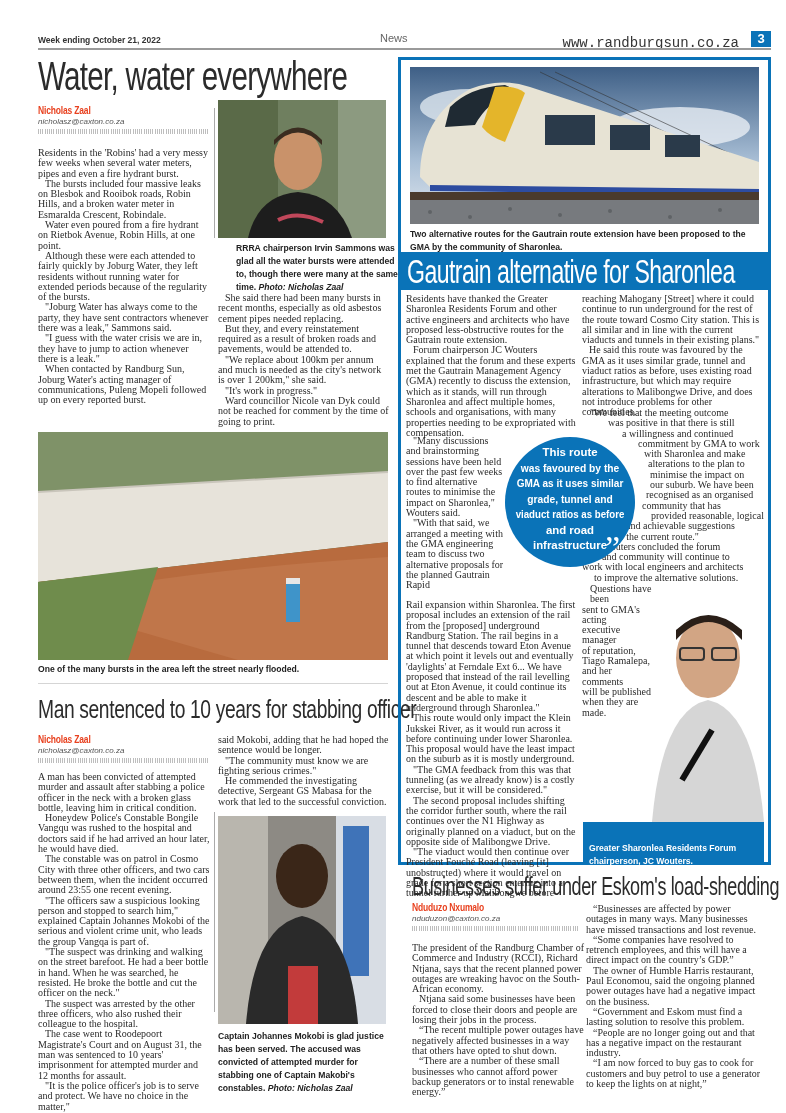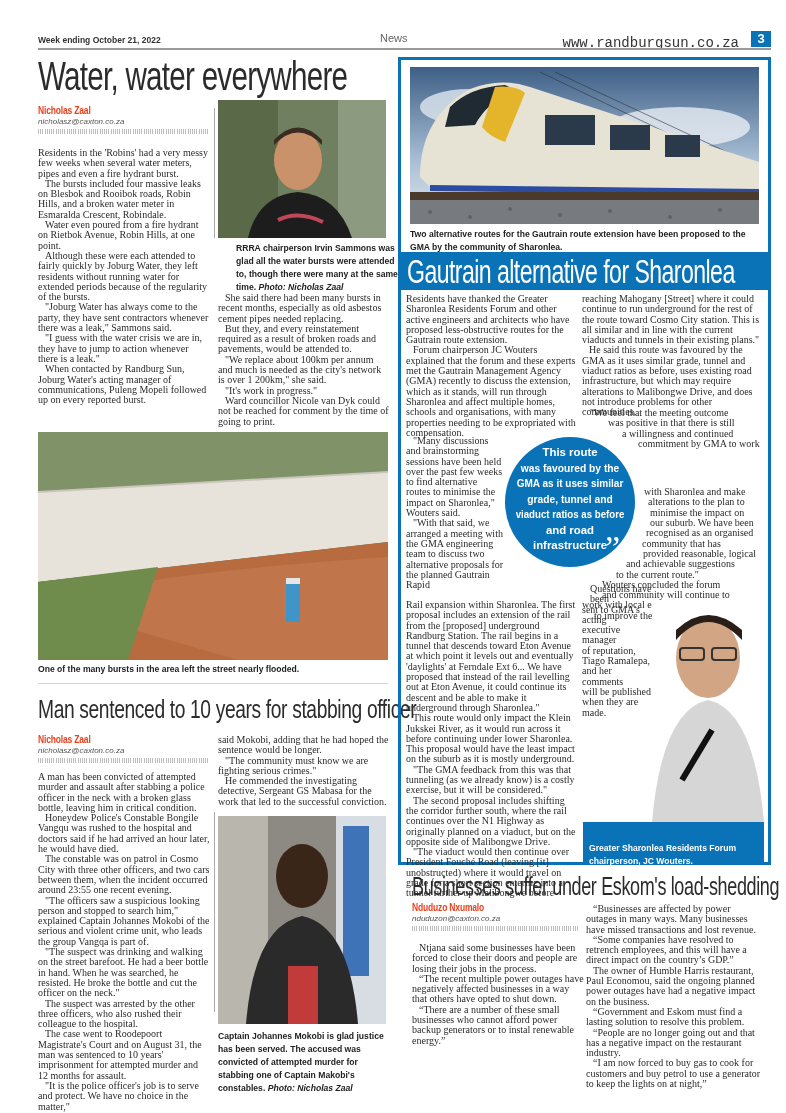--- a/index.html
+++ b/index.html
@@ -193,27 +193,27 @@
 <div class="abs body-text" style="left:582px; top:294px; width:178px;">
   <p class="first">reaching Mahogany [Street] where it could continue to run underground for the rest of the route toward Cosmo City station. This is all similar and in line with the current viaducts and tunnels in their existing plans."</p>
   <p>He said this route was favoured by the GMA as it uses similar grade, tunnel and viaduct ratios as before, uses existing road infrastructure, but which may require alterations to Malibongwe Drive, and does not introduce problems for other communities.</p>
 </div>
 
 <div class="abs body-text" style="left:582px; top:408px; width:182px;">
   <div style="padding-left:8px;">"We feel that the meeting outcome</div>
   <div style="padding-left:26px;">was positive in that there is still</div>
   <div style="padding-left:40px;">a willingness and continued</div>
   <div style="padding-left:56px;">commitment by GMA to work</div>
-  <div style="padding-left:62px;margin-top:38px;">with Sharonlea and make</div>
+  <div style="padding-left:62px;">with Sharonlea and make</div>
   <div style="padding-left:66px;">alterations to the plan to</div>
   <div style="padding-left:68px;">minimise the impact on</div>
   <div style="padding-left:68px;">our suburb. We have been</div>
   <div style="padding-left:64px;">recognised as an organised</div>
   <div style="padding-left:60px;">community that has</div>
-  <div style="padding-left:61px;">provided reasonable, logical</div>
+  <div style="padding-left:61px;text-align:right;">provided reasonable, logical</div>
   <div style="padding-left:44px;">and achievable suggestions</div>
   <div style="padding-left:34px;">to the current route."</div>
   <div style="padding-left:20px;">Wouters concluded the forum</div>
   <div style="padding-left:20px;">and community will continue to</div>
   <div style="padding-left:0;">work with local engineers and architects</div>
   <div style="padding-left:12px;">to improve the alternative solutions.</div>
 </div>
 
 <div class="abs body-text" style="left:582px; top:584px; width:70px;">
   <div style="padding-left:8px;">Questions have been</div>
@@ -261,20 +261,21 @@
 
 <h2 class="abs headline" style="left:412px; top:872px; font-size:25px; font-weight:normal; transform:scaleX(0.72);">Businesses suffer under Eskom's load-shedding</h2>
 
 <div class="abs" style="left:412px; top:902px; width:166px;">
   <div class="byline">Nduduzo Nxumalo</div>
   <div class="email" style="margin-top:1px;">nduduzon@caxton.co.za</div>
   <div class="dotrule" style="margin-top:3px;"></div>
 </div>
 
 <div class="abs body-text" style="left:412px; top:943px; width:172px;">
+  <p class="first">The president of the Randburg Chamber of Commerce and Industry (RCCI), Richard Ntjana, says that the recent planned power outages are wreaking havoc on the South-African economy.</p>
   <p>Ntjana said some businesses have been forced to close their doors and people are losing their jobs in the process.</p>
   <p>“The recent multiple power outages have negatively affected businesses in a way that others have opted to shut down.</p>
   <p>“There are a number of these small businesses who cannot afford power backup generators or to instal renewable energy.”</p>
 </div>
 
 <div class="abs body-text" style="left:586px; top:904px; width:175px;">
   <p>“Businesses are affected by power outages in many ways. Many businesses have missed transactions and lost revenue.</p>
   <p>“Some companies have resolved to retrench employees, and this will have a direct impact on the country’s GDP.”</p>
   <p>The owner of Humble Harris restaurant, Paul Economou, said the ongoing planned power outages have had a negative impact on the business.</p>
   <p>“Government and Eskom must find a lasting solution to resolve this problem.</p>

